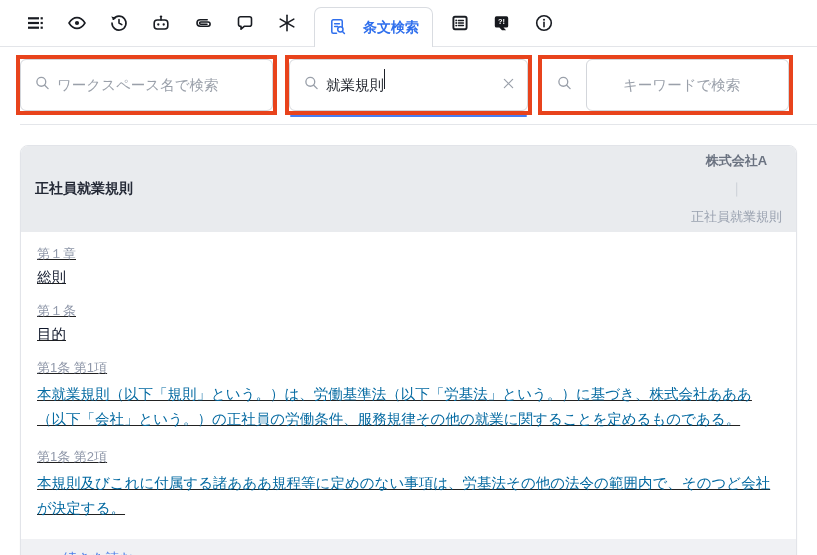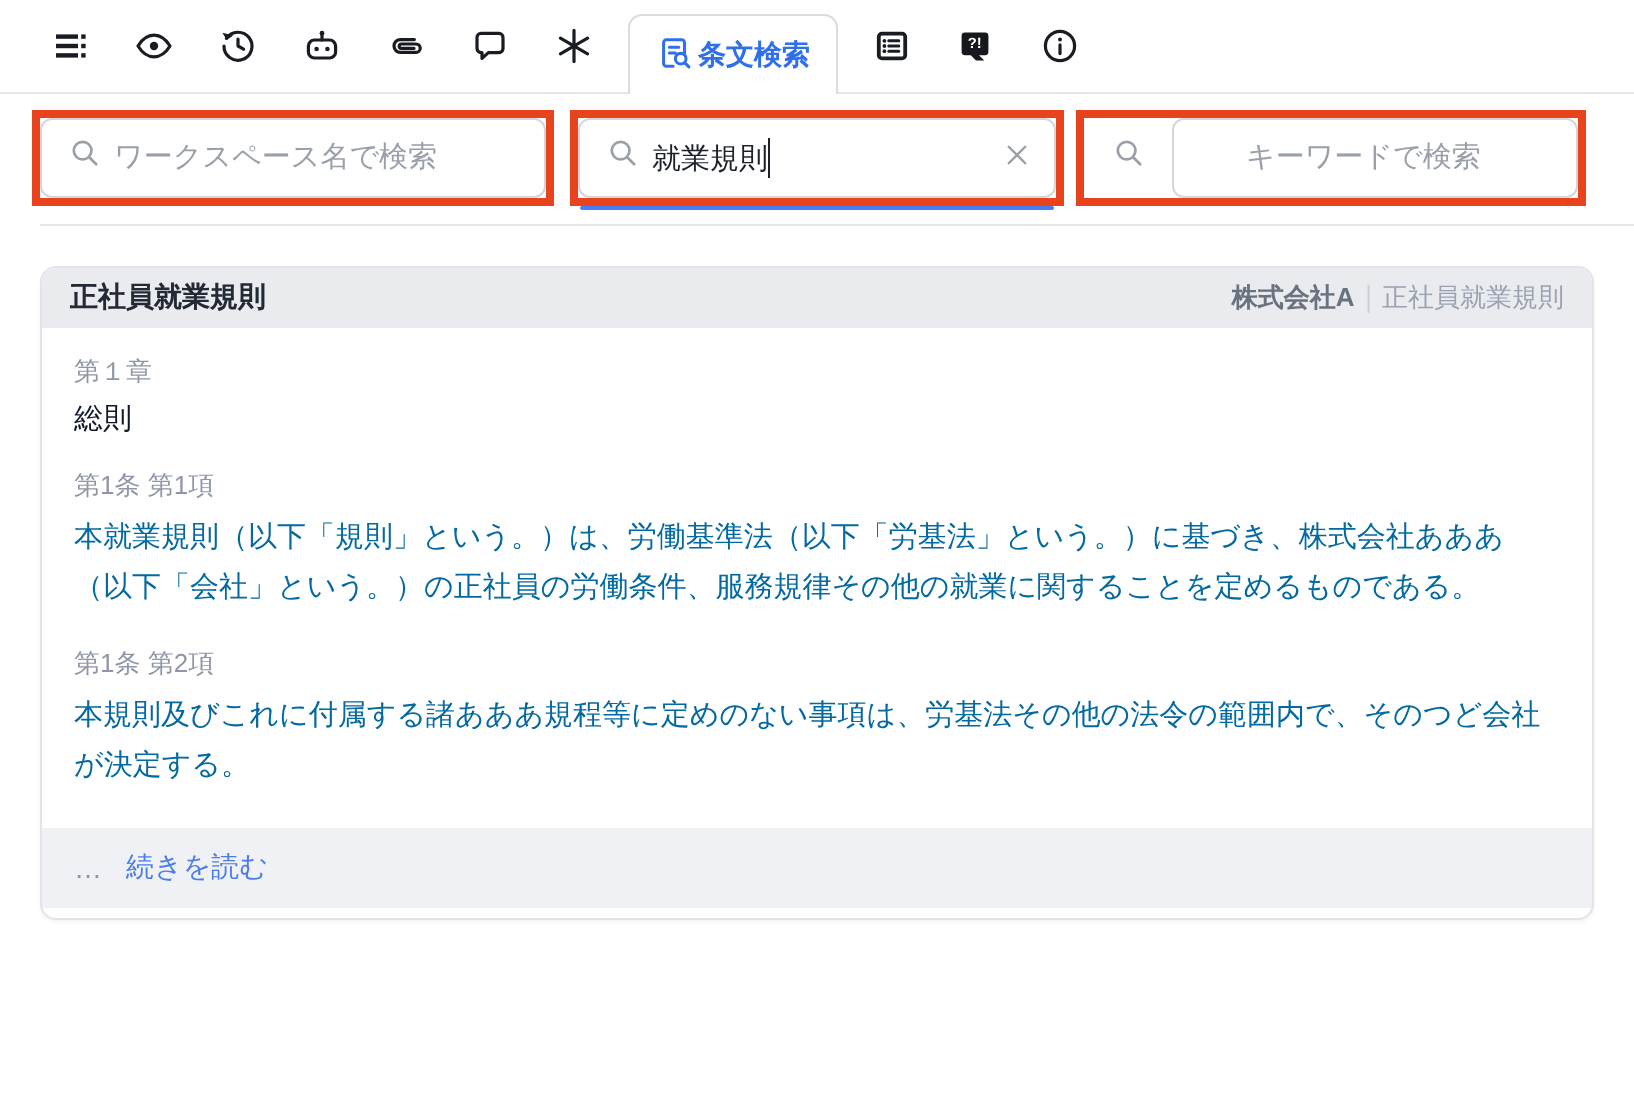--- a/index.html
+++ b/index.html
@@ -14,42 +14,42 @@
     border-bottom:1px solid #e3e5e9;padding-left:14px;background:#fff;
     position:relative;box-sizing:border-box;
   }
   .tool-btn{
     width:42px;display:flex;align-items:center;justify-content:center;
     cursor:pointer;background:none;border:none;padding:0;
   }
   .tool-btn svg{display:block;}
   .icon-stroke{stroke:#191c22;stroke-width:1.6;fill:none;stroke-linecap:round;stroke-linejoin:round;}
   .tab{
-    display:flex;align-items:center;gap:2px;padding:0 13px;
+    display:flex;align-items:center;gap:16px;padding:0 13px;
     margin:7px 6px -1px 6px;background:#fff;
     border:1px solid #d9dce1;border-bottom:none;border-radius:7px 7px 0 0;
     color:#2f6fed;font-weight:bold;font-size:14px;position:relative;z-index:2;
     cursor:pointer;
   }
   .tab .blue-stroke{stroke:#2f6fed;stroke-width:1.6;fill:none;stroke-linecap:round;stroke-linejoin:round;}
   
   .search-row{display:flex;padding:8px 0 0 16px;align-items:flex-start;}
   .annot{
     box-sizing:border-box;border:4px solid #e8431c;display:flex;align-items:center;
     position:relative;background:#fff;
   }
   .annot-1{width:261px;margin-right:8px;}
   .annot-2{width:247px;margin-right:6px;align-items:center;}
   .annot-3{width:255px;padding-left:44px;}
   .annot-2::after{
     content:'';position:absolute;left:1px;right:1px;bottom:-6px;height:2px;
     background:#477df2;border-radius:1px;
   }
   .search-input{
-    flex:1;height:40px;box-sizing:border-box;min-width:0;
+    flex:1;height:52px;box-sizing:border-box;min-width:0;
     border:1px solid #d3d6db;border-radius:6px;
     padding:0 32px 0 36px;font-size:14.5px;color:#1d2129;outline:none;
     font-family:"Liberation Sans","DejaVu Sans",sans-serif;background:#fff;
   }
   .search-input::placeholder{color:#9aa0aa;opacity:1;}
   .mag-icon{position:absolute;left:14px;top:50%;transform:translateY(-50%);pointer-events:none;}
   .caret-bar{position:absolute;left:95px;top:10px;width:1px;height:20px;background:#1d2129;pointer-events:none;}
   .clear-btn{
     position:absolute;right:10px;top:50%;transform:translateY(-50%);
     background:none;border:none;padding:2px;cursor:pointer;display:flex;
@@ -61,25 +61,25 @@
   .card{
     margin:20px 20px 0 20px;border:1px solid #e2e4e9;border-radius:8px;
     background:#fff;box-shadow:0 1px 2px rgba(20,24,40,.05);
     padding-bottom:5px;
   }
   .card-header{
     display:flex;justify-content:space-between;align-items:center;
     background:#e9ebee;border-radius:7px 7px 0 0;padding:6px 14px;
   }
   .header-title{font-size:14px;font-weight:bold;color:#242936;}
-  .header-meta{display:flex;font-size:13px;align-items:center;}
+  .header-meta{display:flex;gap:10px;font-size:13px;align-items:center;flex-direction:column;}
   .company{color:#6a7280;font-weight:bold;}
   .meta-sep{color:#c7ccd4;font-size:14px;}
   .doc-name{color:#9aa2b0;}
-  .card-body{padding:13px 16px 0 16px;}
+  .card-body{padding:13px 16px 0 16px;text-decoration:underline;}
   .sec{margin-bottom:15px;}
   .sec-label{font-size:13px;color:#8e96a8;margin-bottom:5px;}
   .sec-title{font-size:14.5px;color:#0f172a;}
   .sec-text{font-size:14.5px;color:#0369a1;line-height:1.75;margin:0;}
   .card-footer{
     background:#f0f1f4;padding:11px 16px;display:flex;gap:10px;
     align-items:center;font-size:14px;margin-top:17px;
   }
   .ellipsis{color:#8b95a8;letter-spacing:2px;}
   .read-more{color:#4a7de8;cursor:pointer;text-decoration:none;}
@@ -243,20 +243,24 @@
       <span class="doc-name">正社員就業規則</span>
     </span>
   </div>
 
   <div class="card-body">
     <div class="sec">
       <div class="sec-label">第１章</div>
       <div class="sec-title">総則</div>
     </div>
     <div class="sec">
+      <div class="sec-label">第１条</div>
+      <div class="sec-title">目的</div>
+    </div>
+    <div class="sec">
       <div class="sec-label">第1条 第1項</div>
       <p class="sec-text">本就業規則（以下「規則」という。）は、労働基準法（以下「労基法」という。）に基づき、株式会社あああ（以下「会社」という。）の正社員の労働条件、服務規律その他の就業に関することを定めるものである。</p>
     </div>
     <div class="sec">
       <div class="sec-label">第1条 第2項</div>
       <p class="sec-text">本規則及びこれに付属する諸あああ規程等に定めのない事項は、労基法その他の法令の範囲内で、そのつど会社が決定する。</p>
     </div>
   </div>
 
   <div class="card-footer">

